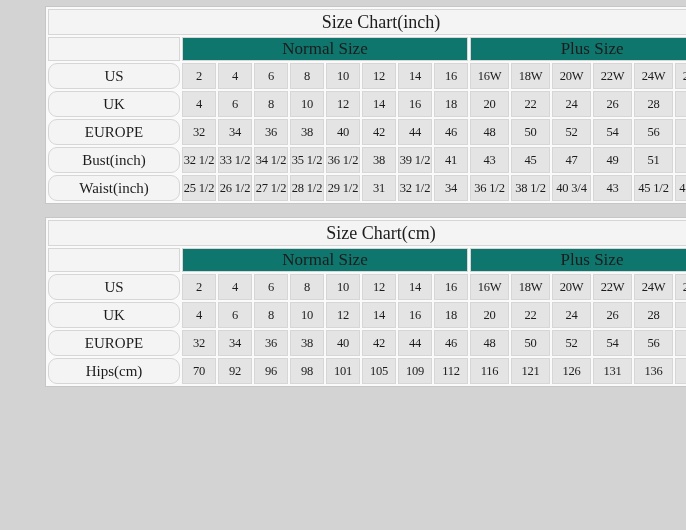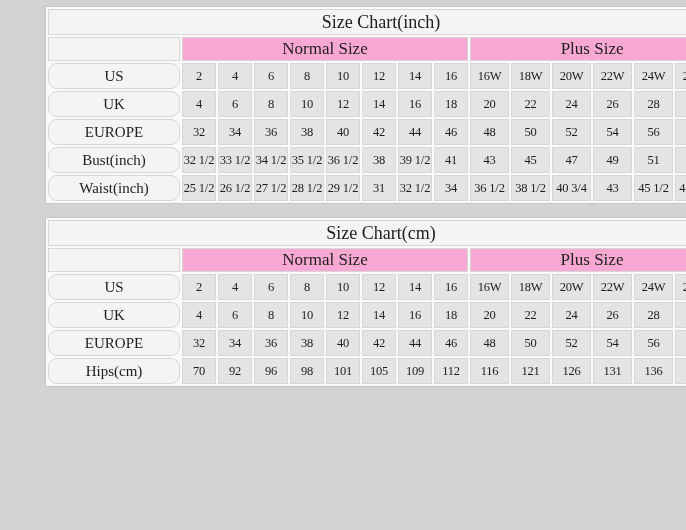--- a/index.html
+++ b/index.html
@@ -23,21 +23,21 @@
   }
   td {
     box-sizing:border-box;
     border:1px solid #d6d6d6;
     text-align:center;
     vertical-align:middle;
     white-space:nowrap;
     overflow:hidden;
   }
   .title-cell { background:#f4f4f4; font-size:18px; height:26px; }
-  .head-cell  { background:#f9a8d4; font-size:17px; height:24px; }
+  .head-cell  { background:#0f766e; font-size:17px; height:24px; }
   .corner-cell{ background:#f4f4f4; }
   .label-cell { background:#f4f4f4; font-size:15px; height:26px;border-radius:9px; }
   .data-cell  { background:#e4e4e4; font-size:12.5px; letter-spacing:-0.2px; }
   col.c-label { width:132px; }
   col.c-normal{ width:34px; }
   col.c-plus  { width:39px; }
 </style>
 </head>
 <body style="background: rgb(211, 211, 211); color: rgb(28, 28, 28);">
 

